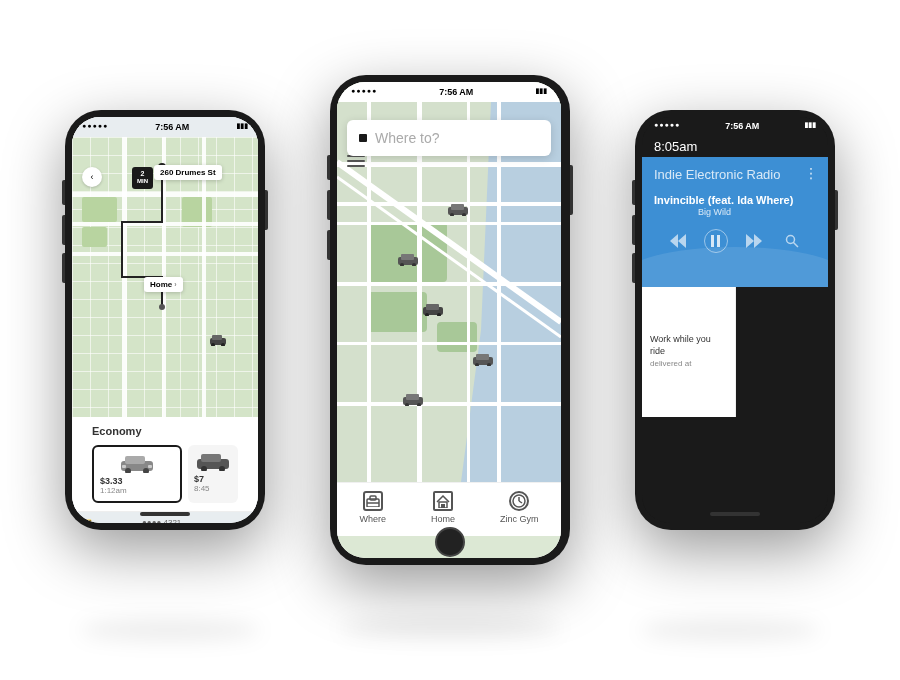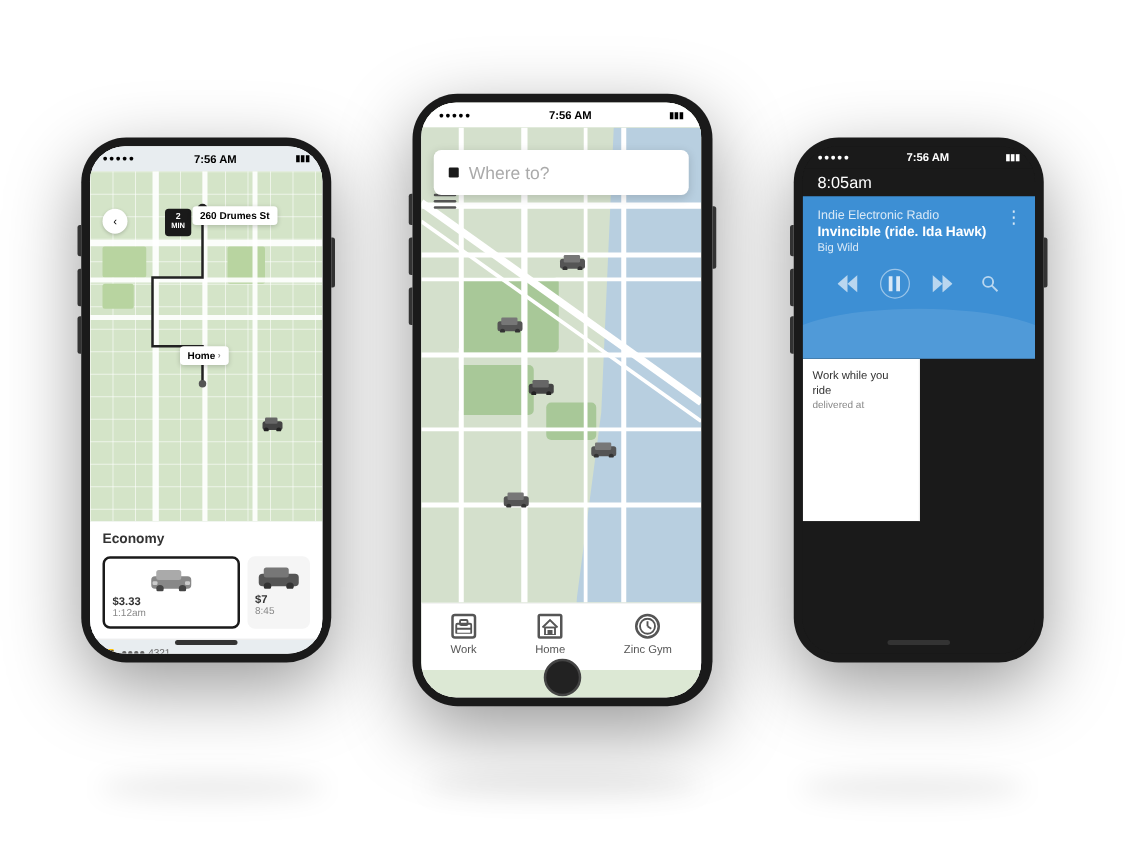--- a/index.html
+++ b/index.html
@@ -35,21 +35,21 @@
     .phone-screen {
       overflow: hidden;
       border-radius: 4px;
       background: white;
     }
 
     
     .status-bar {
       display: flex;
       justify-content: space-between;
-      align-items: center;
+      align-items: flex-start;
       padding: 4px 12px;
       font-size: 10px;
       font-weight: 600;
       background: white;
     }
 
     .status-bar.dark {
       background: #1a1a1a;
       color: white;
     }
@@ -158,21 +158,21 @@
       display: flex;
       align-items: center;
       justify-content: center;
       box-shadow: 0 1px 3px rgba(0,0,0,0.2);
       font-size: 9px;
     }
 
     
     .economy-section {
       background: white;
-      padding: 8px 10px;
+      padding: 8px 20px;
     }
 
     .economy-title {
       font-size: 11px;
       font-weight: 600;
       color: #333;
       margin-bottom: 8px;
     }
 
     .economy-cards {
@@ -204,20 +204,21 @@
       color: #888;
     }
 
     .payment-bar {
       display: flex;
       align-items: flex-end;
       padding: 6px 10px;
       border-top: 1px solid #eee;
       font-size: 8px;
       color: #666;
+      gap: 45px;
     }
 
     
     .phone-center {
       width: 240px;
       height: 490px;
       left: 330px;
       top: 75px;
       z-index: 3;
     }
@@ -397,34 +398,35 @@
       font-size: 14px;
       opacity: 0.8;
     }
 
     .music-info {
       color: white;
       margin-bottom: 12px;
     }
 
     .music-channel {
-      font-size: 10px;
+      font-size: 13px;
       opacity: 0.8;
-      margin-bottom: 2px;
+      margin-bottom: 12px;
     }
 
     .music-title {
       font-size: 11px;
       font-weight: 700;
       margin-bottom: 1px;
     }
 
     .music-artist {
       font-size: 9px;
       opacity: 0.8;
+      margin-left: 44px;
     }
 
     .music-controls {
       display: flex;
       justify-content: space-around;
       align-items: center;
       padding: 0 5px;
     }
 
     .ctrl-btn {
@@ -493,21 +495,21 @@
     }
 
     .work-while-section {
       background: white;
       padding: 8px;
       border-right: 1px solid #eee;
       width: 94px;
       height: 130px;
       display: flex;
       flex-direction: column;
-      justify-content: flex-start;
+      justify-content: center;
     }
 
     .work-while-text {
       font-size: 9px;
       color: #333;
       line-height: 1.3;
       font-weight: 500;
     }
 
     .phone-button-right {
@@ -786,21 +788,21 @@
         <div class="center-bottom-nav">
 
           <div class="nav-item">
             <div class="nav-icon">
               <svg width="14" height="12" viewBox="0 0 14 12">
                 <rect x="1" y="4" width="12" height="8" rx="1" stroke="#555" stroke-width="1.5" fill="none"></rect>
                 <rect x="4" y="1" width="6" height="4" rx="1" stroke="#555" stroke-width="1.5" fill="none"></rect>
                 <line x1="1" y1="8" x2="13" y2="8" stroke="#555" stroke-width="1.5"></line>
               </svg>
             </div>
-            <span>Work</span>
+            <span>Where</span>
           </div>
 
           <div class="nav-item">
             <div class="nav-icon home-icon" style="border-radius:2px;">
               <svg width="14" height="13" viewBox="0 0 14 13">
                 <polyline points="1,7 7,1 13,7" stroke="#555" stroke-width="1.5" fill="none"></polyline>
                 <rect x="3" y="7" width="8" height="6" stroke="#555" stroke-width="1.5" fill="none"></rect>
                 <rect x="5" y="9" width="4" height="4" fill="#555"></rect>
               </svg>
             </div>
@@ -841,21 +843,21 @@
         </div>
 
         <div style="background:#1a1a1a; padding:2px 12px;">
           <span style="font-size:13px; color:white;">8:05am</span>
         </div>
 
         <div class="music-section">
           <div class="music-more">⋮</div>
           <div class="music-info">
             <div class="music-channel">Indie Electronic Radio</div>
-            <div class="music-title">Invincible (ride. Ida Hawk)</div>
+            <div class="music-title">Invincible (feat. Ida Where)</div>
             <div class="music-artist">Big Wild</div>
           </div>
           <div class="music-controls">
             <div class="ctrl-btn">
               <svg width="16" height="14" viewBox="0 0 16 14">
                 <polygon points="8,7 16,0 16,14" fill="white" opacity="0.8"></polygon>
                 <polygon points="0,7 8,0 8,14" fill="white" opacity="0.8"></polygon>
               </svg>
             </div>
             <div class="ctrl-btn play">

